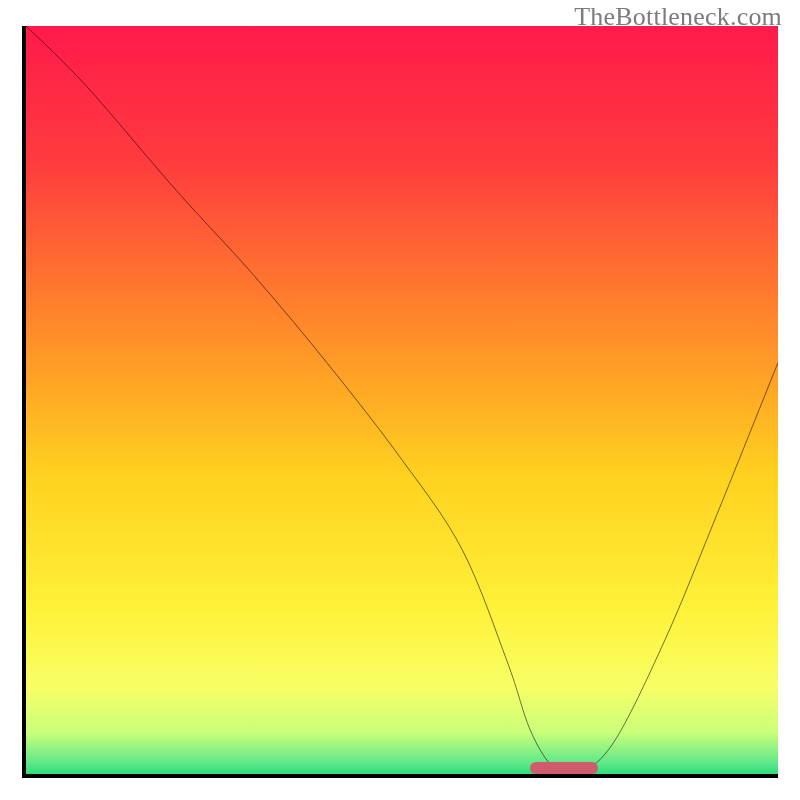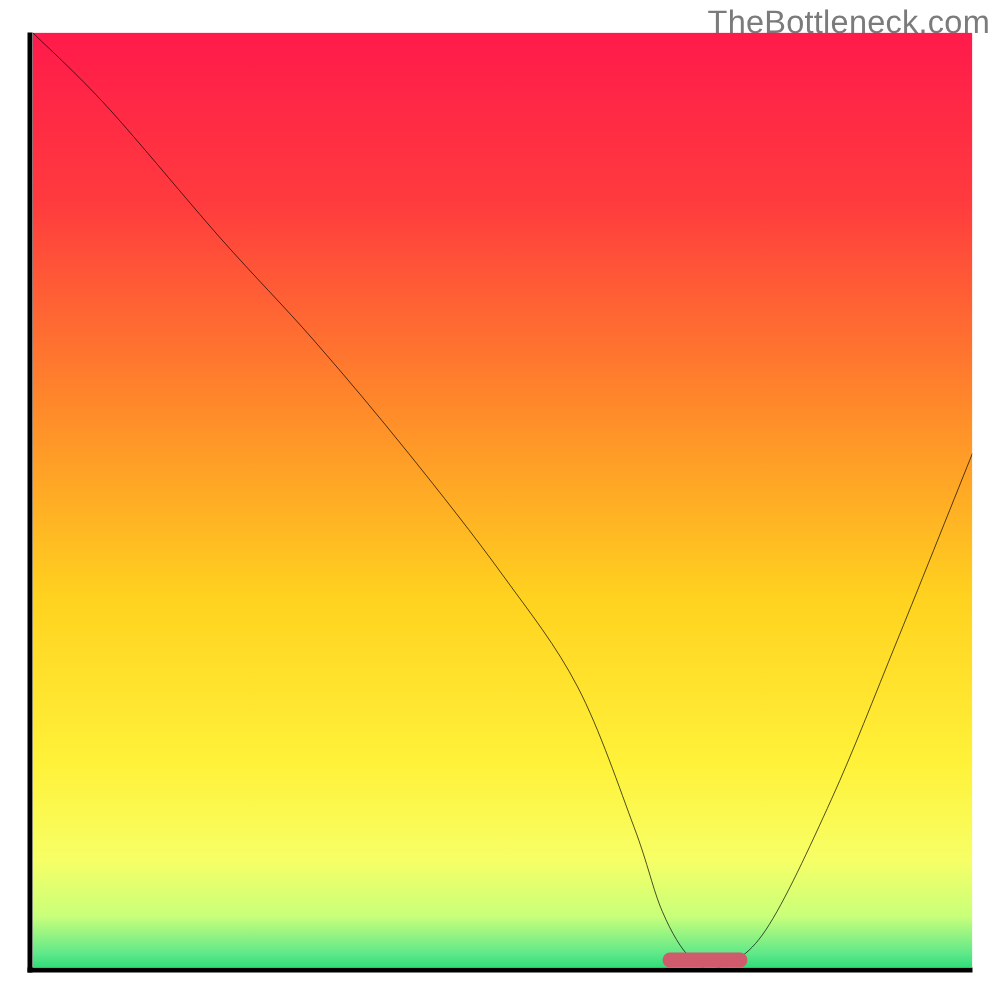--- a/index.html
+++ b/index.html
@@ -11,22 +11,22 @@
     overflow: hidden;
   }
   .frame {
     position: relative;
     width: 800px;
     height: 800px;
   }
   .watermark {
     position: absolute;
     top: 2px;
-    right: 8px;
-    font-family: Liberation Sans, sans-serif;
+    right: 18px;
+    font-family: Liberation Serif, serif;
     font-size: 26px;
     font-weight: 400;
     color: #7b7b7b;
     letter-spacing: 0.2px;
   }
   .plot-area {
     position: absolute;
     left: 22px;
     top: 26px;
     width: 756px;

